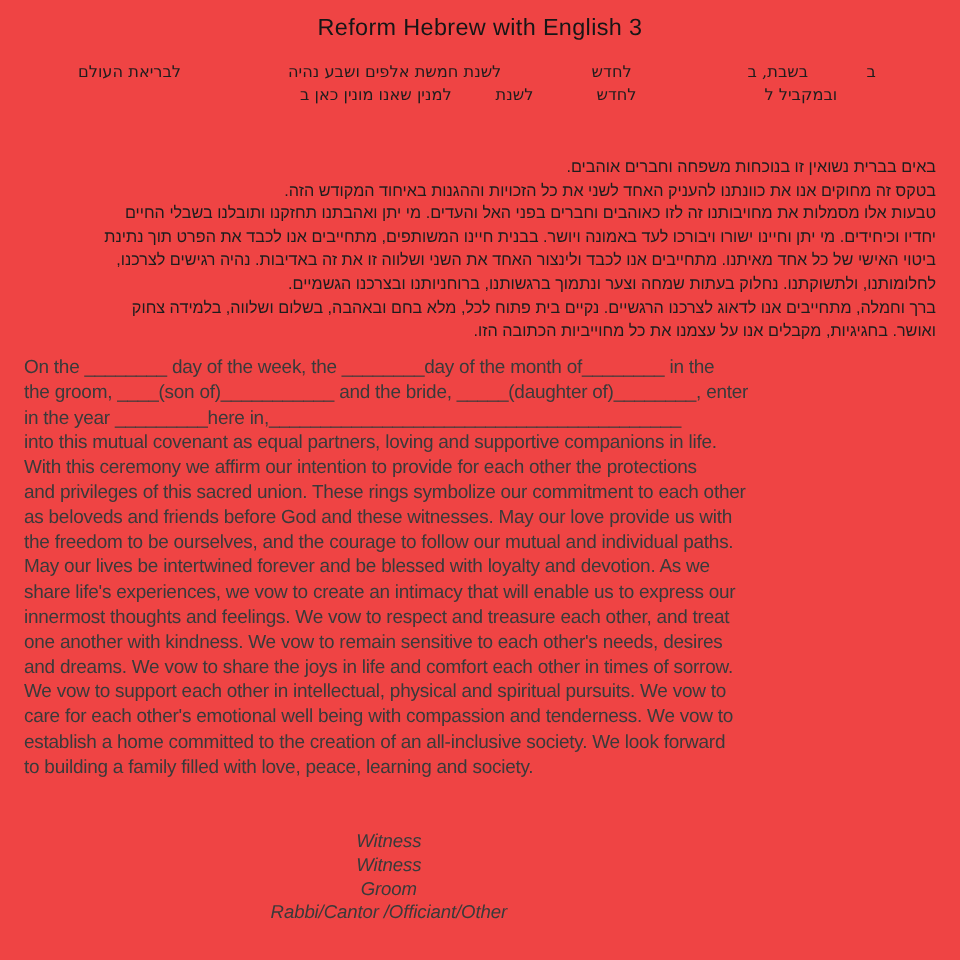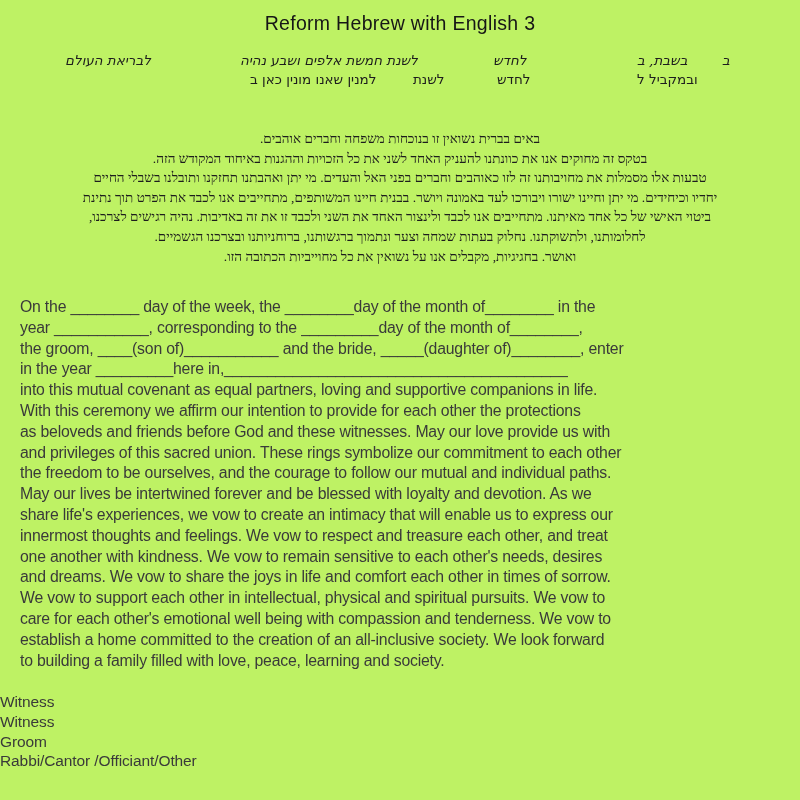--- a/index.html
+++ b/index.html
@@ -1,60 +1,62 @@
 <!DOCTYPE html>
 <html><head>
 <meta charset="utf-8">
 <style>
   html,body{margin:0;padding:0;background:#ffffff;}
   .page{
     position:relative;
     width:800px;height:800px;
-    background:#bef264;
+    background:#ef4444;
     overflow:hidden;
     font-family:"Liberation Sans", sans-serif;
   }
   .title{
     position:absolute;top:12px;left:0;width:800px;
     margin:0;text-align:center;
     font-size:19.5px;font-weight:400;letter-spacing:0.3px;
     color:#161616;
   }
   
   .hebrew-date{position:absolute;top:52px;left:0;width:800px;height:42px;}
   .hd{
     position:absolute;white-space:nowrap;direction:rtl;unicode-bidi:embed;
     font-family:"DejaVu Serif","DejaVu Sans",serif;
     font-size:13.5px;color:#1d1d1d;
   }
-  .r1{top:0;font-style:italic;}
+  .r1{top:0;}
   .r2{top:19px;text-align:center;}
-  .p1a{left:722px}.p1b{left:637px}.p1c{left:493px}.p1d{left:240px}.p1e{left:65px}
+  .p1a{left:722px}.p1b{left:623px}.p1c{left:493px}.p1d{left:240px}.p1e{left:65px}
   .p2a{left:637px}.p2b{left:497px}.p2c{left:413px}.p2d{left:250px}
   
   .hebrew-paragraph{
     position:absolute;top:129px;left:20px;width:760px;
-    direction:rtl;text-align:center;
-    font-family:Liberation Serif, serif;
+    direction:rtl;
+    font-family:Liberation Sans, sans-serif;
     font-size:13.5px;line-height:19.6px;color:#1d1d1d;
   }
   .hline{white-space:nowrap;}
   
   .english-paragraph{
     position:absolute;top:297px;left:20px;width:760px;
     text-align:left;
     font-size:15.8px;line-height:20.8px;letter-spacing:-0.2px;
     color:#3a3a3a;
   }
   .eline{white-space:nowrap;}
   
   .signatures{
     position:absolute;top:692px;left:0;width:648px;
+    text-align:center;
     font-size:15.5px;line-height:19.8px;letter-spacing:-0.1px;
     color:#3a3a3a;
+    font-style:italic;
   }
   .sline{white-space:nowrap;}
 </style>
 </head>
 <body>
 
 <div class="page">
 
   <h1 class="title">Reform Hebrew with English 3</h1>
 
@@ -68,34 +70,34 @@
     <span class="hd r2 p2b">לחדש</span>
     <span class="hd r2 p2c">לשנת</span>
     <span class="hd r2 p2d">למנין שאנו מונין כאן ב</span>
   </div>
 
   <div class="hebrew-paragraph">
       <div class="hline">באים בברית נשואין זו בנוכחות משפחה וחברים אוהבים.</div>
       <div class="hline">בטקס זה מחוקים אנו את כוונתנו להעניק האחד לשני את כל הזכויות וההגנות באיחוד המקודש הזה.</div>
       <div class="hline">טבעות אלו מסמלות את מחויבותנו זה לזו כאוהבים וחברים בפני האל והעדים. מי יתן ואהבתנו תחזקנו ותובלנו בשבלי החיים</div>
       <div class="hline">יחדיו וכיחידים. מי יתן וחיינו ישורו ויבורכו לעד באמונה ויושר. בבנית חיינו המשותפים, מתחייבים אנו לכבד את הפרט תוך נתינת</div>
-      <div class="hline">ביטוי האישי של כל אחד מאיתנו. מתחייבים אנו לכבד ולינצור האחד את השני ולכבד זו את זה באדיבות. נהיה רגישים לצרכנו,</div>
+      <div class="hline">ביטוי האישי של כל אחד מאיתנו. מתחייבים אנו לכבד ולינצור האחד את השני ושלווה זו את זה באדיבות. נהיה רגישים לצרכנו,</div>
       <div class="hline">לחלומותנו, ולתשוקתנו. נחלוק בעתות שמחה וצער ונתמוך ברגשותנו, ברוחניותנו ובצרכנו הגשמיים.</div>
-      <div class="hline">ואושר. בחגיגיות, מקבלים אנו על נשואין את כל מחוייביות הכתובה הזו.</div>
+      <div class="hline">ברך וחמלה, מתחייבים אנו לדאוג לצרכנו הרגשיים. נקיים בית פתוח לכל, מלא בחם ובאהבה, בשלום ושלווה, בלמידה צחוק</div>
+      <div class="hline">ואושר. בחגיגיות, מקבלים אנו על עצמנו את כל מחוייביות הכתובה הזו.</div>
     </div>
 
   <div class="english-paragraph">
       <div class="eline">On the ________ day of the week, the ________day of the month of________ in the</div>
-      <div class="eline">year ___________, corresponding to the _________day of the month of________,</div>
       <div class="eline">the groom, ____(son of)___________ and the bride, _____(daughter of)________, enter</div>
       <div class="eline">in the year _________here in,________________________________________</div>
       <div class="eline">into this mutual covenant as equal partners, loving and supportive companions in life.</div>
       <div class="eline">With this ceremony we affirm our intention to provide for each other the protections</div>
+      <div class="eline">and privileges of this sacred union. These rings symbolize our commitment to each other</div>
       <div class="eline">as beloveds and friends before God and these witnesses. May our love provide us with</div>
-      <div class="eline">and privileges of this sacred union. These rings symbolize our commitment to each other</div>
       <div class="eline">the freedom to be ourselves, and the courage to follow our mutual and individual paths.</div>
       <div class="eline">May our lives be intertwined forever and be blessed with loyalty and devotion. As we</div>
       <div class="eline">share life's experiences, we vow to create an intimacy that will enable us to express our</div>
       <div class="eline">innermost thoughts and feelings. We vow to respect and treasure each other, and treat</div>
       <div class="eline">one another with kindness. We vow to remain sensitive to each other's needs, desires</div>
       <div class="eline">and dreams. We vow to share the joys in life and comfort each other in times of sorrow.</div>
       <div class="eline">We vow to support each other in intellectual, physical and spiritual pursuits. We vow to</div>
       <div class="eline">care for each other's emotional well being with compassion and tenderness. We vow to</div>
       <div class="eline">establish a home committed to the creation of an all-inclusive society. We look forward</div>
       <div class="eline">to building a family filled with love, peace, learning and society.</div>

